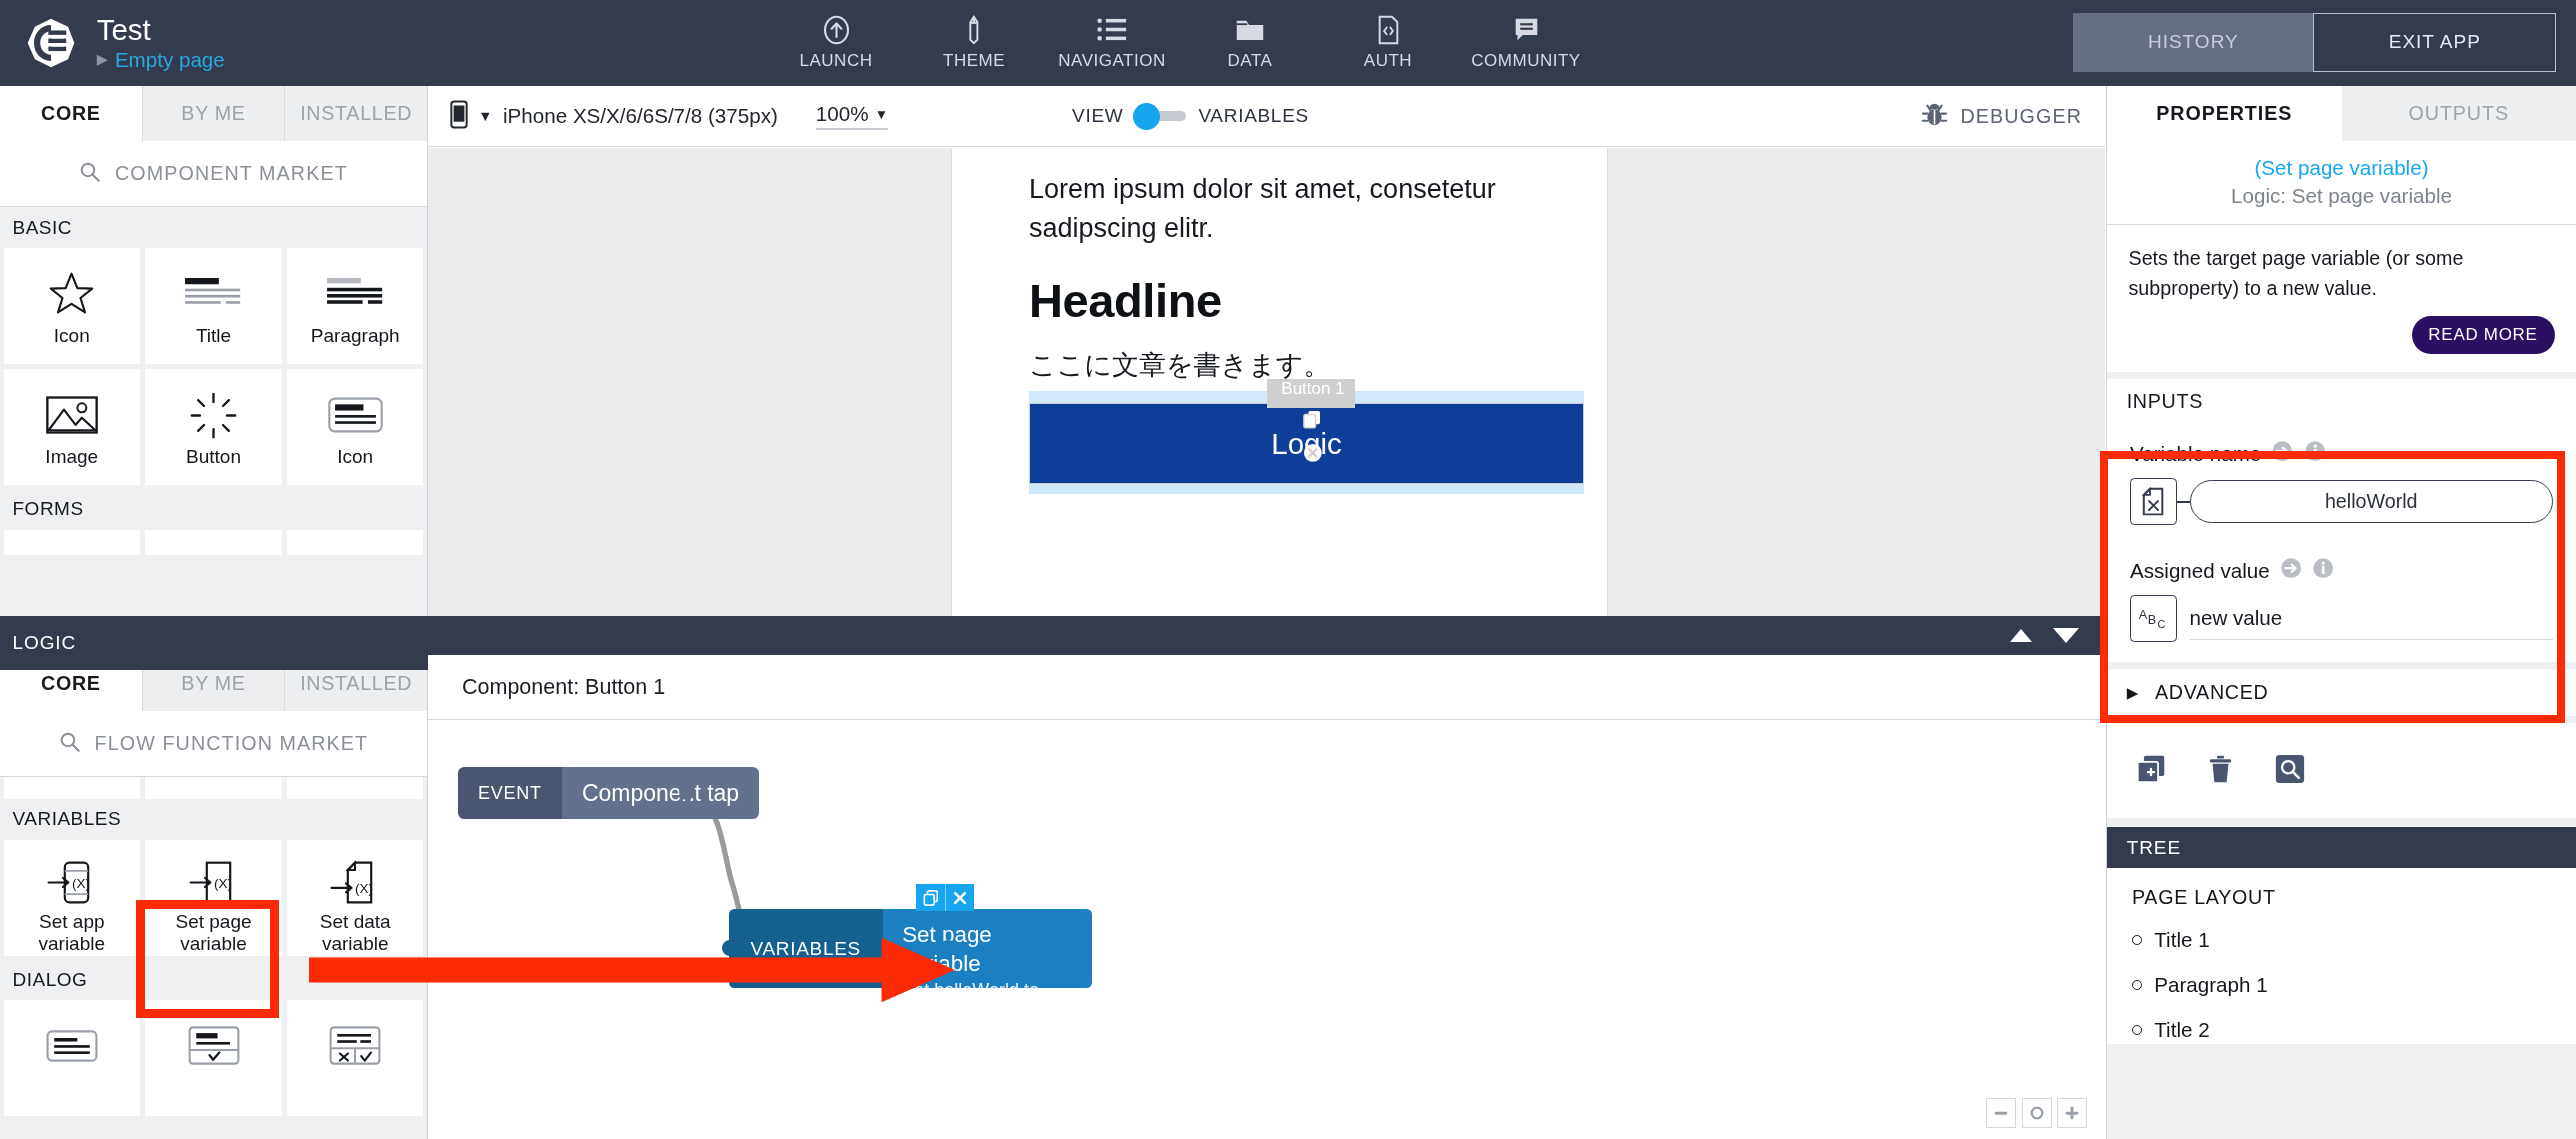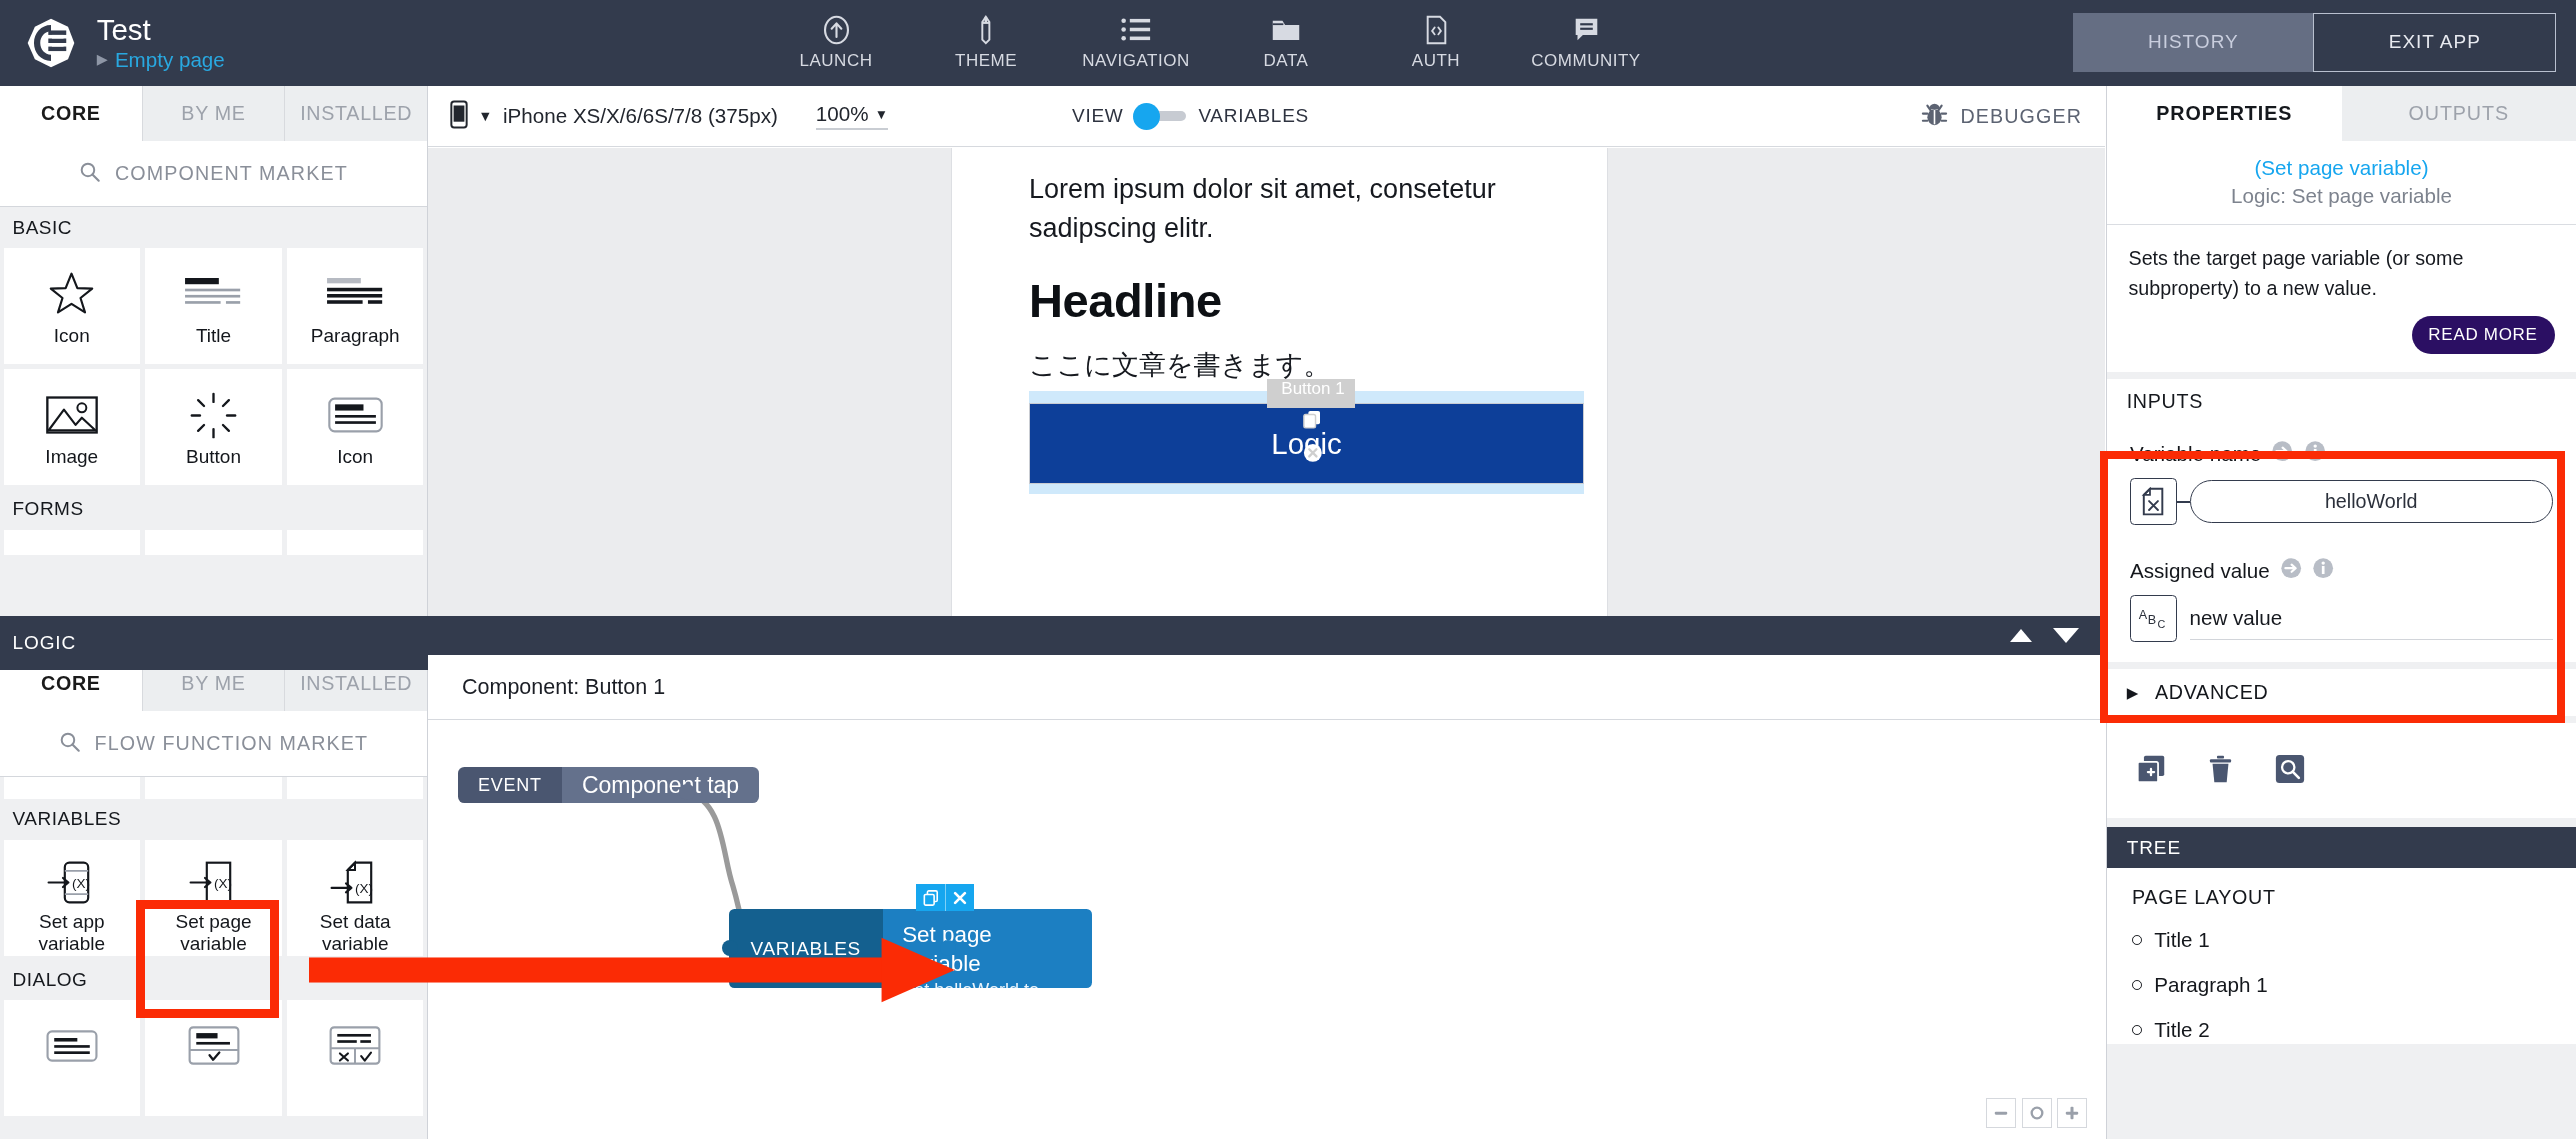--- a/index.html
+++ b/index.html
@@ -16,21 +16,21 @@
     position: absolute; left: 0; top: 0; width: 2576px; height: 86px;
     background: #333b4d; display: flex; align-items: center;
   }
   .brand { display: flex; align-items: center; padding-left: 25px; width: 447px; }
   .logo-mark { width: 52px; height: 52px; flex: 0 0 52px; }
   .brand-text { margin-left: 19.7px; }
   .brand-title { color: #ffffff; font-size: 29.5px; line-height: 32px; font-weight: 400; }
   .brand-sub { color: #29a8e0; font-size: 20.6px; line-height: 27px; display: flex; align-items: center; }
   .brand-sub .caret { color: #8e96a6; font-size: 14.3px; margin-right: 7.2px; }
 
-  .navmenu { display: flex; align-items: center; gap: 16px; margin-left: 322px; }
+  .navmenu { display: flex; align-items: center; gap: 4px; margin-left: 322px; }
   .navitem {
     display: flex; flex-direction: column; align-items: center; justify-content: center;
     width: 134px; cursor: pointer; gap: 6.3px;
   }
   .navitem .nav-ico { height: 30px; display: flex; align-items: center; justify-content: center; }
   .navitem .nav-lbl { color: #d7dae2; font-size: 17px; letter-spacing: 0.5px; }
   .navitem svg { display: block; }
 
   .topright { position: absolute; right: 19.7px; top: 12.5px; display: flex; height: 59px; }
   .btn-history {
@@ -167,21 +167,21 @@
     position: absolute; left: 428px; top: 656px; width: 1677px; height: 64px;
     background: #ffffff; border-bottom: 0.9px solid #d6d9de;
     display: flex; align-items: center; padding-left: 34px;
   }
   .flow-header .fh-lbl { font-size: 21.5px; color: #1b1e25; }
   .flow-canvas {
     position: absolute; left: 428px; top: 720px; width: 1677px; height: 419px;
     background: #ffffff; overflow: hidden;
   }
   .node-event {
-    position: absolute; left: 29.5px; top: 47px; height: 36px; display: flex;
+    position: absolute; left: 29.5px; top: 47px; height: 52px; display: flex;
     border-radius: 6.3px; overflow: hidden; cursor: pointer;
   }
   .ne-tag {
     background: #4a5670; color: #ffffff; font-size: 18px; letter-spacing: 0.7px;
     display: flex; align-items: center; padding: 0 20.6px;
   }
   .ne-body2 {
     background: #64718c; color: #ffffff; font-size: 23px;
     display: flex; align-items: center; padding: 0 19.7px;
   }

